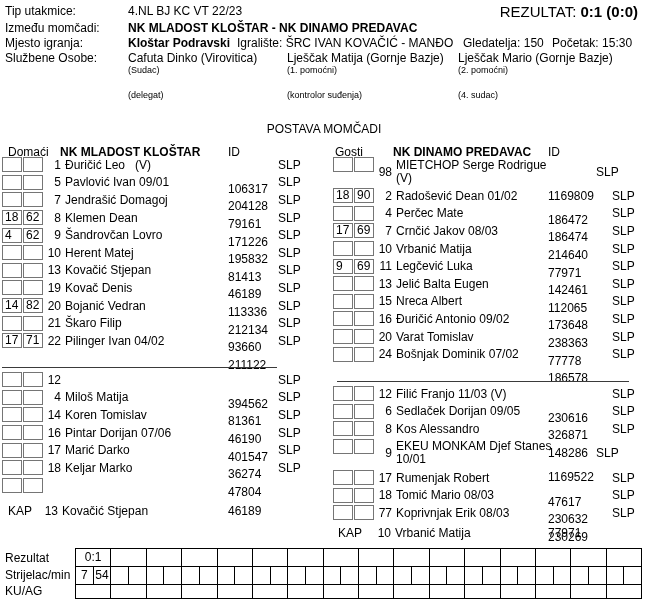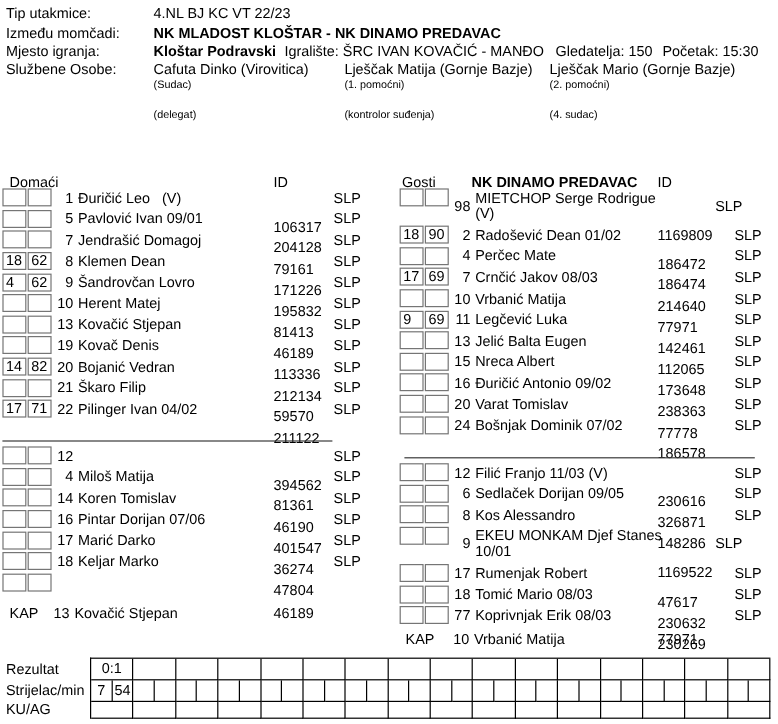--- a/index.html
+++ b/index.html
@@ -33,20 +33,21 @@
          height:18px;text-align:center;line-height:16px;overflow:hidden;font-size:12px;}
   .grow.short .gcell{height:14px;}
 </style>
 </head>
 <body>
 
 <div class="page">
 
   <span class="abs" style="left:5px;top:4px">Tip utakmice:</span>
   <span class="abs" style="left:128px;top:4px">4.NL BJ KC VT 22/23</span>
+  <span class="abs rez" style="right:10px;top:3px"><span>REZULTAT:</span><span> </span><span class="b">0:1 (0:0)</span></span>
 
   <span class="abs" style="left:5px;top:21px">Između momčadi:</span>
   <span class="abs b" style="left:128px;top:21px">NK MLADOST KLOŠTAR - NK DINAMO PREDAVAC</span>
 
   <span class="abs" style="left:5px;top:36px">Mjesto igranja:</span>
   <span class="abs b" style="left:128px;top:36px">Kloštar Podravski</span>
   <span class="abs" style="left:237px;top:36px">Igralište: ŠRC IVAN KOVAČIĆ - MANĐO</span>
   <span class="abs" style="left:463px;top:36px">Gledatelja: 150</span>
   <span class="abs" style="left:552px;top:36px">Početak: 15:30</span>
 
@@ -54,22 +55,24 @@
   <span class="abs" style="left:128px;top:51px">Cafuta Dinko (Virovitica)</span>
   <span class="abs" style="left:287px;top:51px">Lješčak Matija (Gornje Bazje)</span>
   <span class="abs" style="left:458px;top:51px">Lješčak Mario (Gornje Bazje)</span>
   <span class="abs sm" style="left:128px;top:65px">(Sudac)</span>
   <span class="abs sm" style="left:287px;top:65px">(1. pomoćni)</span>
   <span class="abs sm" style="left:458px;top:65px">(2. pomoćni)</span>
   <span class="abs sm" style="left:128px;top:90px">(delegat)</span>
   <span class="abs sm" style="left:287px;top:90px">(kontrolor suđenja)</span>
   <span class="abs sm" style="left:458px;top:90px">(4. sudac)</span>
 
+  <div class="abs center" style="top:122px">POSTAVA MOMČADI</div>
 
   <span class="abs" style="left:8px;top:145px">Domaći</span>
+  <span class="abs b" style="left:60px;top:145px">NK MLADOST KLOŠTAR</span>
   <span class="abs" style="left:228px;top:145px">ID</span>
   <span class="abs" style="left:335px;top:145px">Gosti</span>
   <span class="abs b" style="left:393px;top:145px">NK DINAMO PREDAVAC</span>
   <span class="abs" style="left:548px;top:145px">ID</span>
 
   <div class="roster home" style="left:2px;top:156px">
 
       <div class="prow">
         <span class="bx"></span>
         <span class="bx"></span>
@@ -149,21 +152,21 @@
         <span class="pname"><span>Bojanić Vedran</span><span class="l2"></span></span>
         <span class="pid">212134</span>
         <span class="slp">SLP</span>
       </div>
 
       <div class="prow">
         <span class="bx"></span>
         <span class="bx"></span>
         <span class="num">21</span>
         <span class="pname"><span>Škaro Filip</span><span class="l2"></span></span>
-        <span class="pid">59570</span>
+        <span class="pid">93660</span>
         <span class="slp">SLP</span>
       </div>
 
       <div class="prow">
         <span class="bx">17</span>
         <span class="bx">71</span>
         <span class="num">22</span>
         <span class="pname"><span>Pilinger Ivan 04/02</span><span class="l2"></span></span>
         <span class="pid">211122</span>
         <span class="slp">SLP</span>

